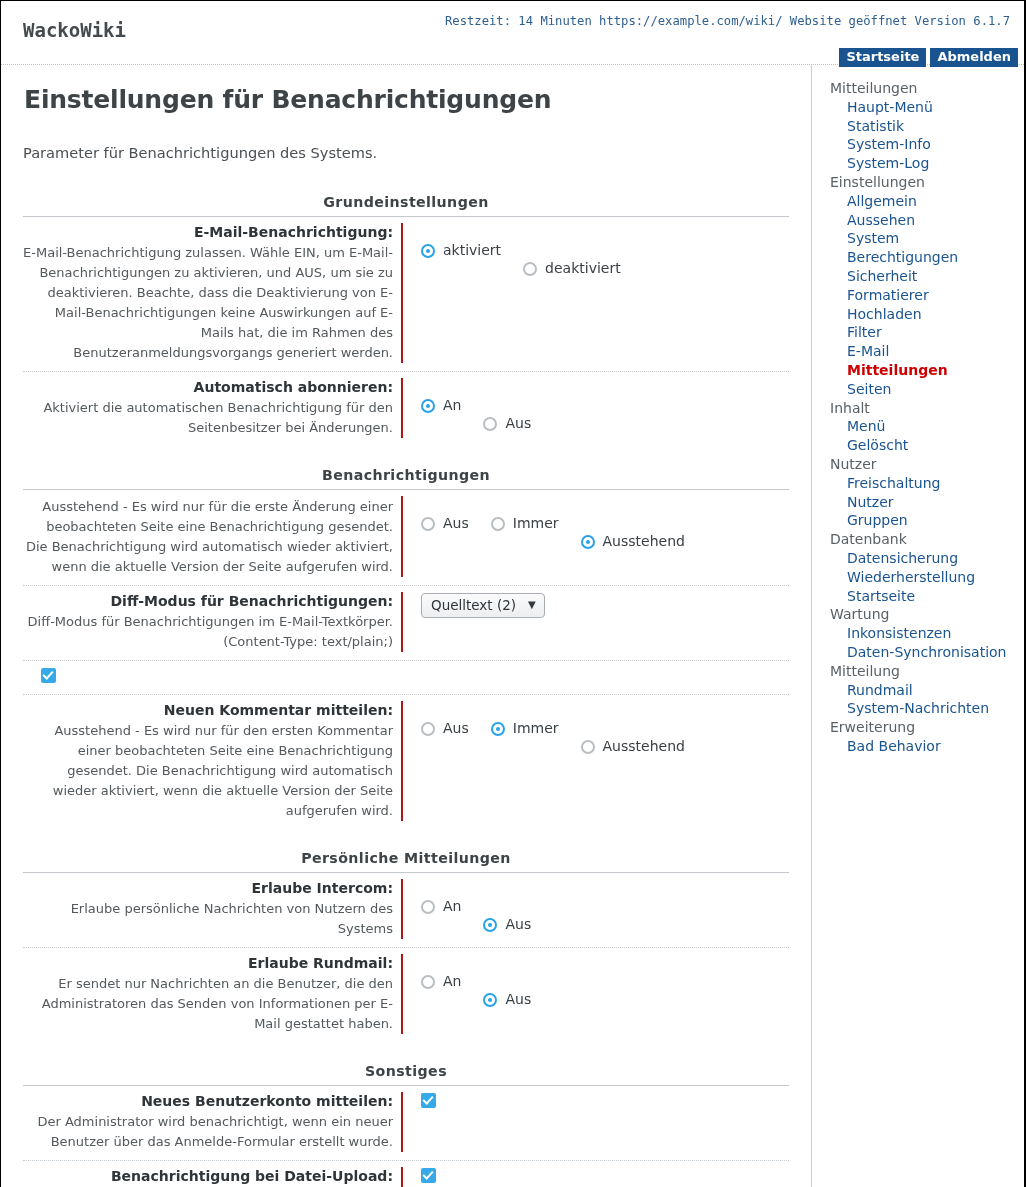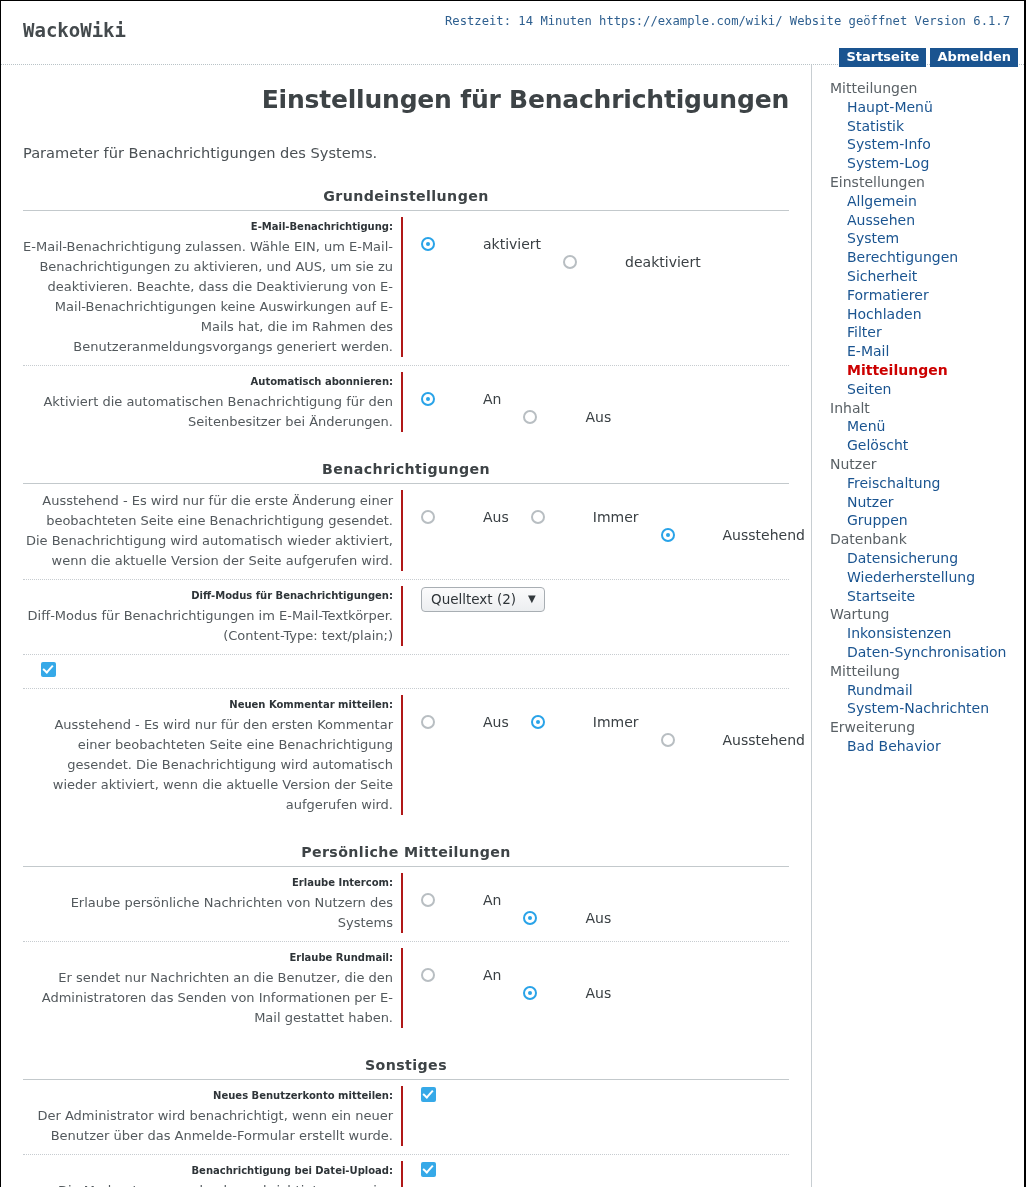--- a/index.html
+++ b/index.html
@@ -108,26 +108,25 @@
     font-weight: bold;
   }
 
   
   h1.page-title {
     font-size: 25px;
     font-weight: bold;
     color: #3d4346;
     margin: 0 0 30px 1px;
     letter-spacing: -0.2px;
-    text-align: right;
   }
   .intro {
     font-size: 14.6px;
     color: #4a5054;
-    margin: 0 0 22px 0;
+    margin: 0 0 28px 0;
   }
 
   
   .section-head {
     text-align: center;
     font-weight: bold;
     font-size: 14.2px;
     color: #3d4346;
     padding: 5px 0 6px 0;
     letter-spacing: 0.4px;
@@ -146,46 +145,45 @@
   .row-label {
     width: 380px;
     flex: 0 0 380px;
     text-align: right;
     padding-right: 8px;
     border-right: 2px solid #b01818;
   }
   .row-label .lbl {
     display: block;
     font-weight: bold;
-    font-size: 10px;
+    font-size: 14px;
     color: #2e3438;
     line-height: 19px;
   }
   .row-label .desc {
     display: block;
     font-size: 13px;
     color: #53595d;
     line-height: 20px;
     margin-top: 1px;
   }
   .row-value {
     flex: 1 1 auto;
     padding-left: 18px;
     padding-top: 1px;
   }
 
   
   .opts { display: flex; align-items: center; gap: 0; }
   .opt {
     display: inline-flex;
-    align-items: center;
+    align-items: flex-end;
     margin-right: 22px;
     cursor: pointer;
     white-space: nowrap;
-    gap: 40px;
   }
   .opt:last-child { margin-right: 0; margin-top: 36px; }
   .radio {
     width: 14px; height: 14px;
     border-radius: 50%;
     border: 2px solid #b8bec2;
     background: #fff;
     display: inline-block;
     margin-right: 8px;
     position: relative;

